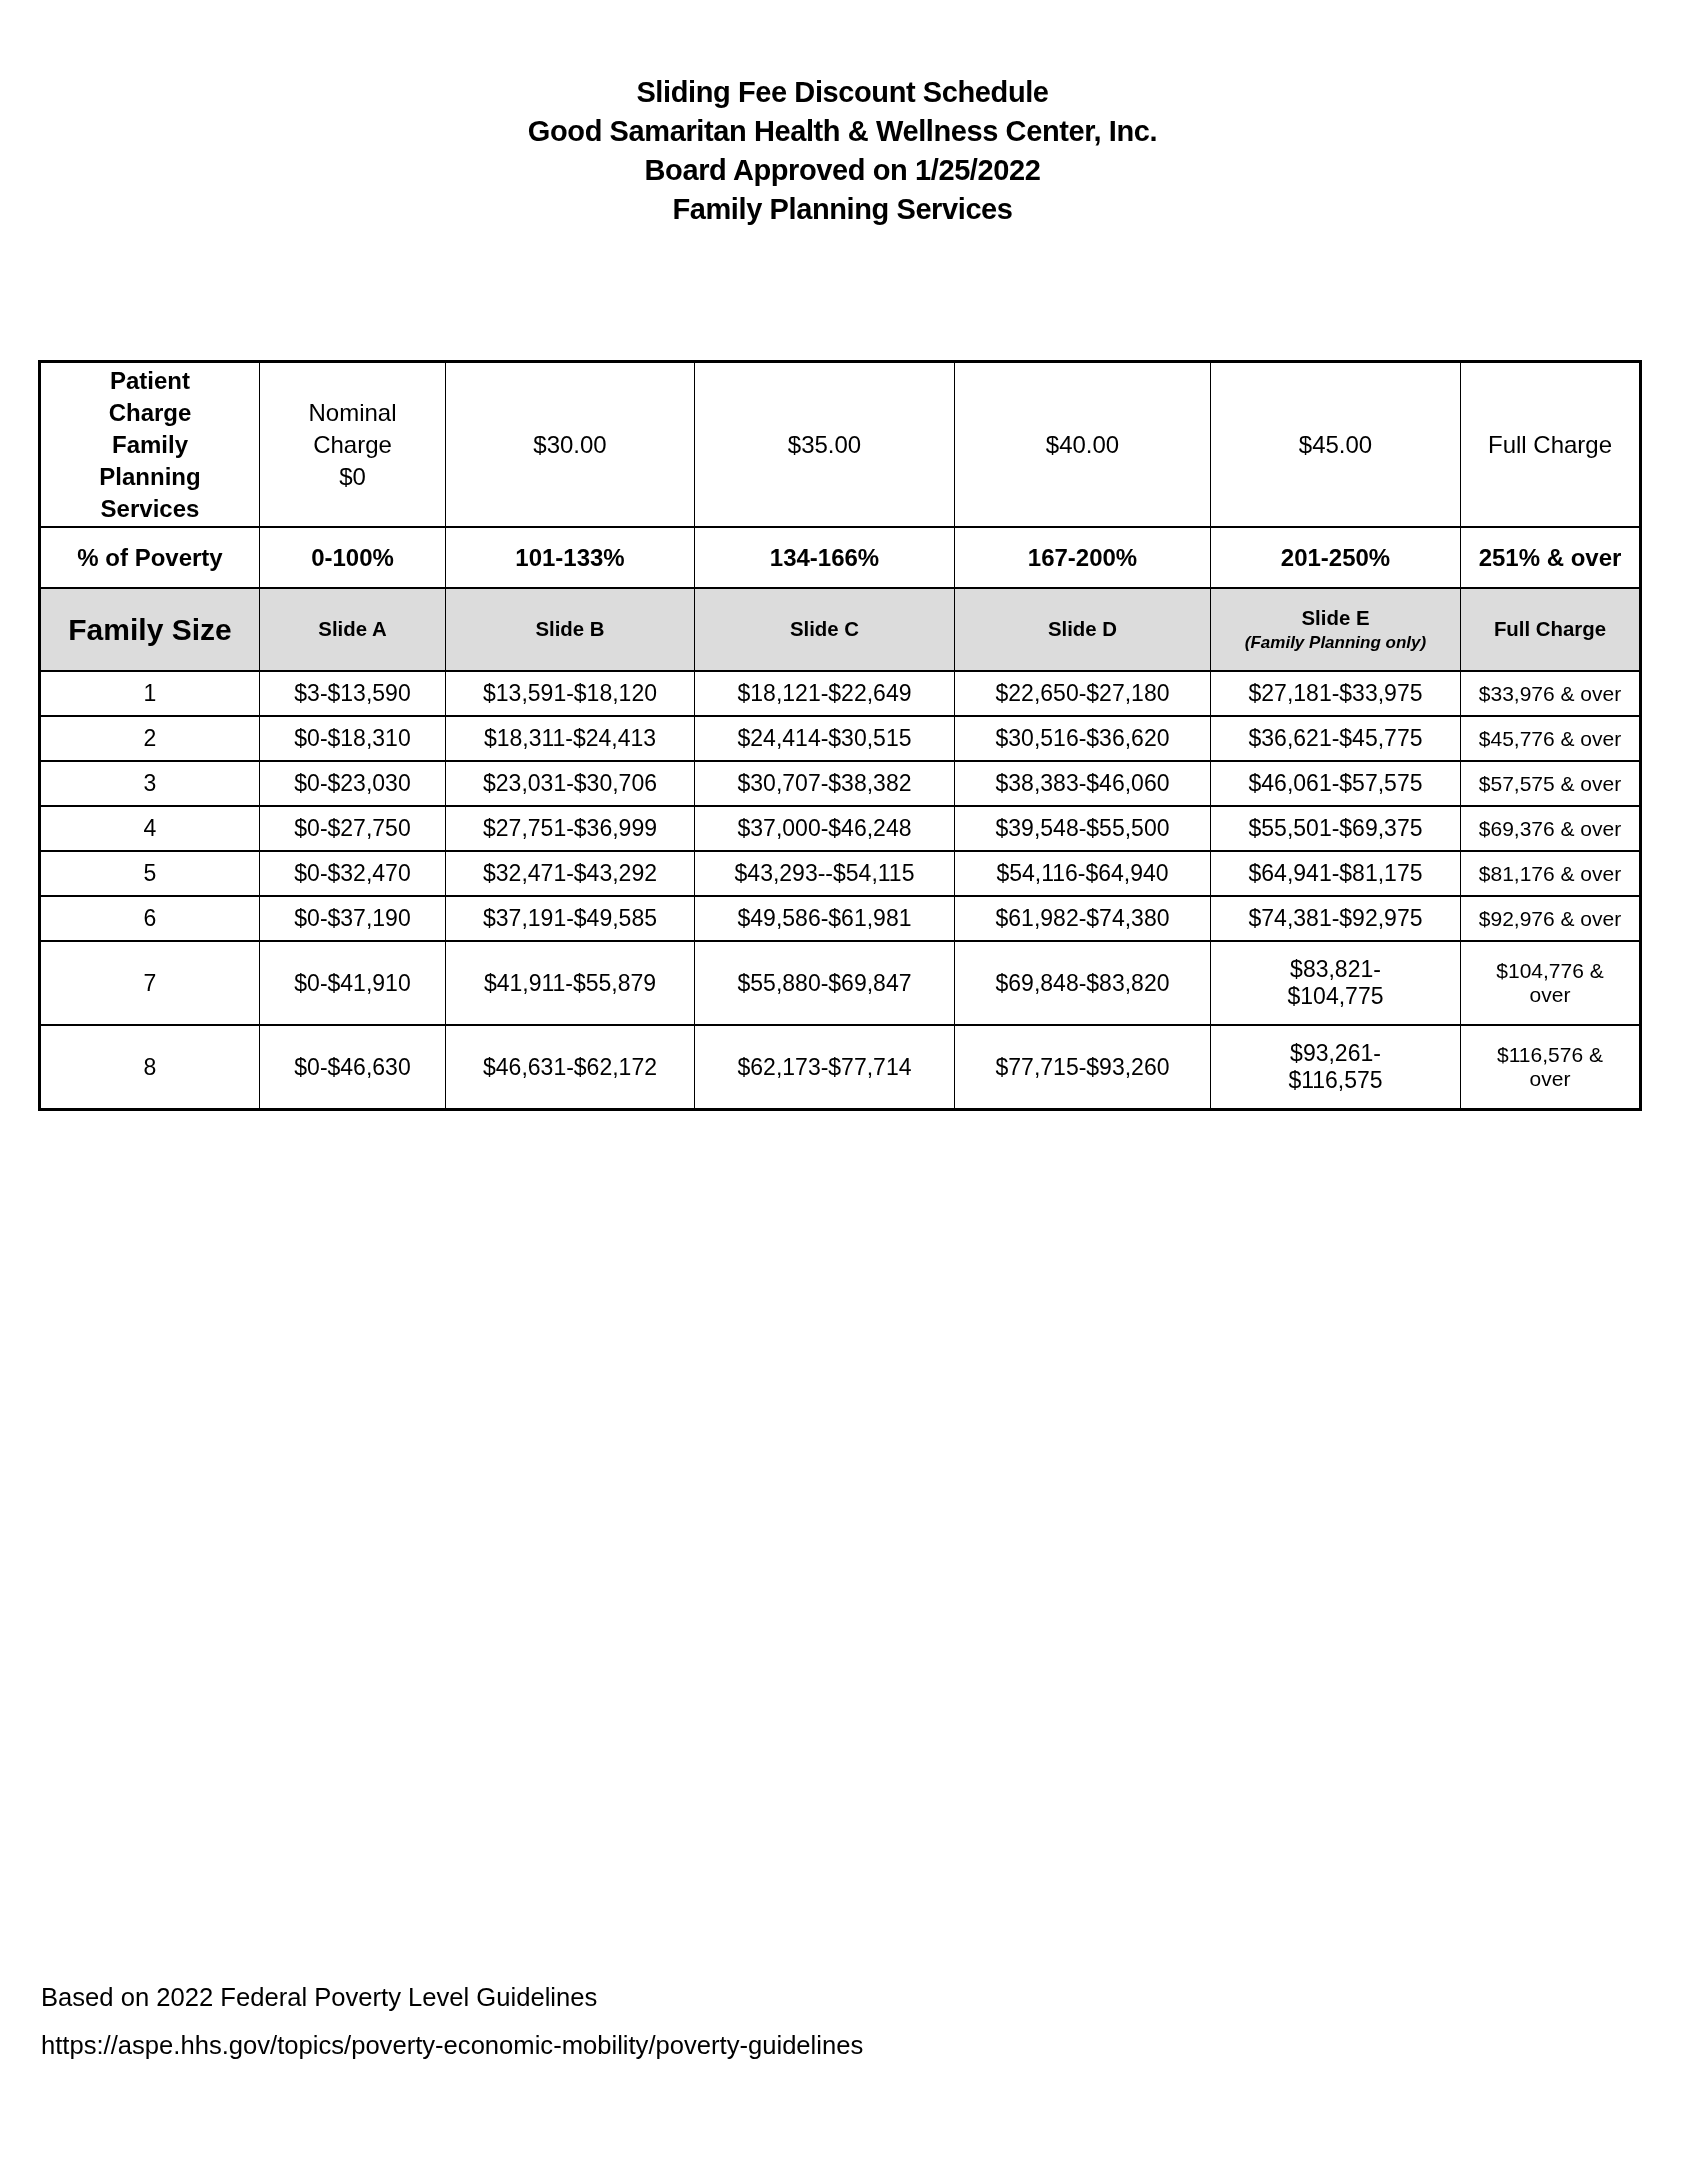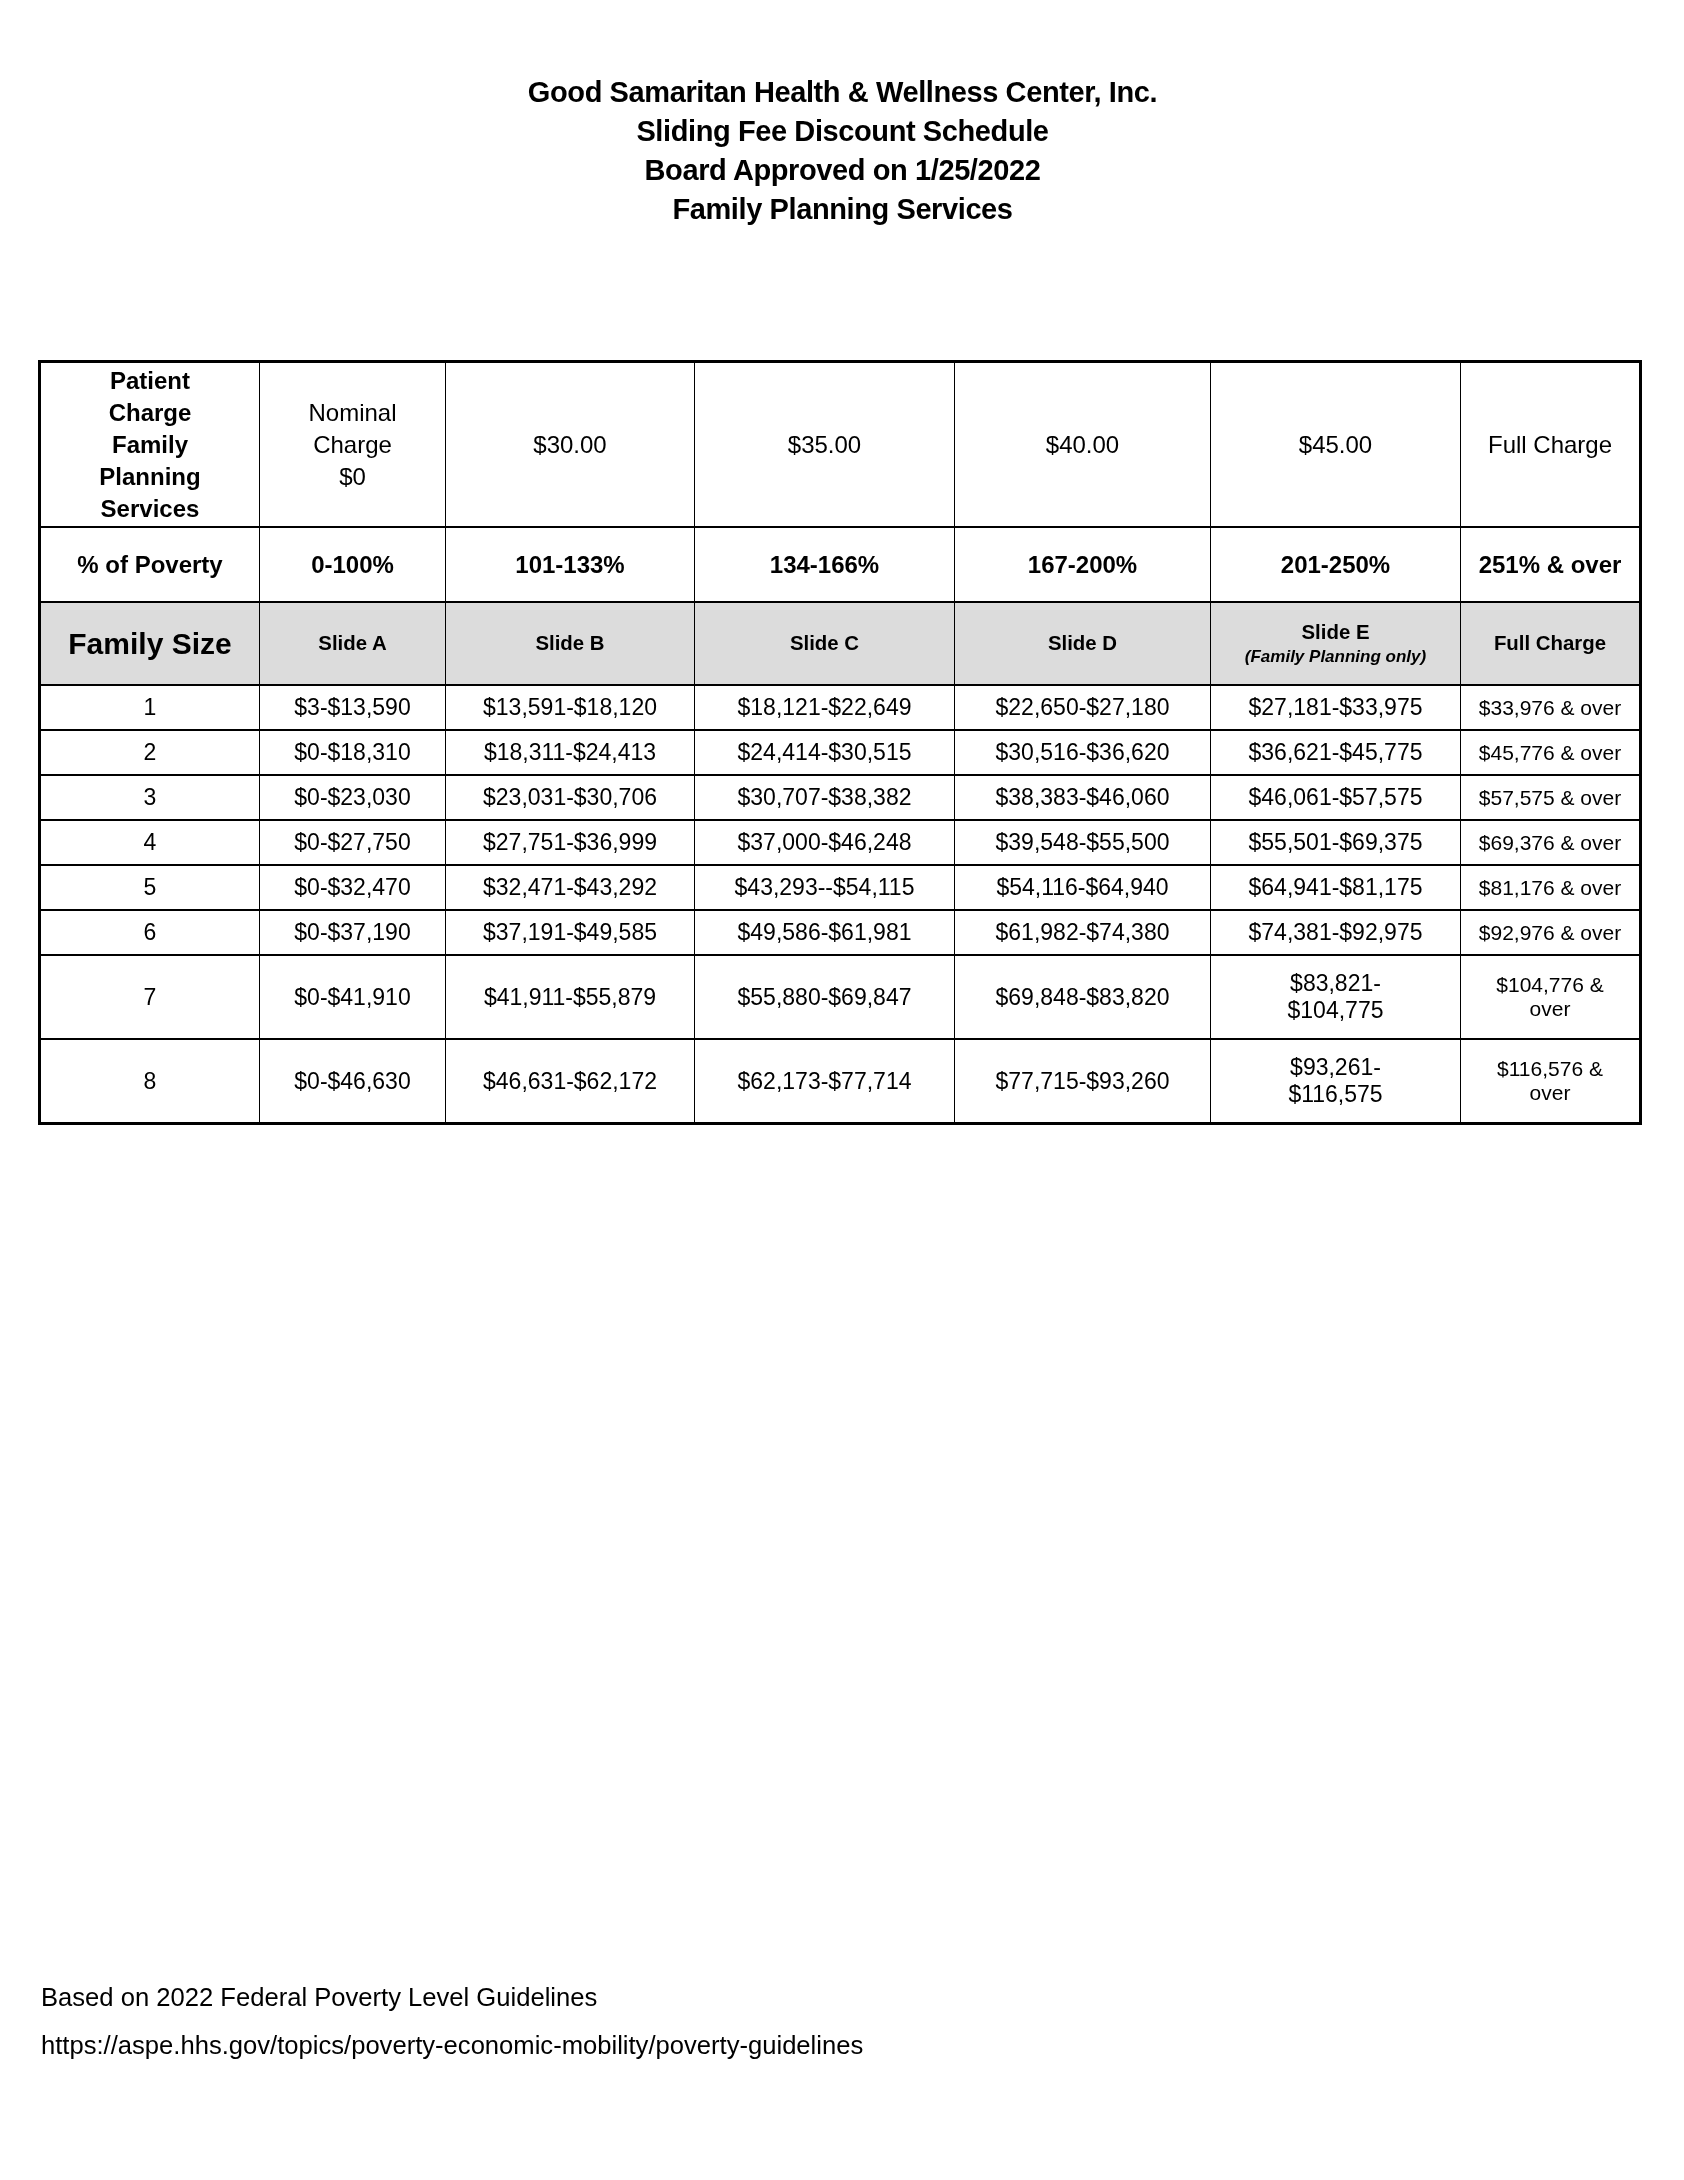--- a/index.html
+++ b/index.html
@@ -47,21 +47,21 @@
     border-top: 2.6px solid #000000;
     border-bottom: 2.6px solid #000000;
     text-align: center;
     vertical-align: middle;
     padding: 1.7px 5.1px;
     box-sizing: border-box;
     overflow: hidden;
   }
   .multiline { white-space: pre-line; }
   .r-hdr   { height: 162px; }
-  .r-pov   { height: 75px; }
+  .r-pov   { height: 61px; }
   .r-fs    { height: 83px; }
   .r-data  { height: 45px; }
   .r-tall  { height: 84px; }
   .r-addl  { height: 85px; }
   .hdr-label  { font-weight: bold; font-size: 24px; line-height: 32px; margin-top: 8px; }
   .hdr-charge { font-size: 24px; line-height: 32px; }
   .poverty    { font-weight: bold; font-size: 24px; }
   .fs-row td  { background: #dcdcdc; }
   .fs-label   { font-weight: bold; font-size: 30px; }
   .slide-hdr  { font-weight: bold; font-size: 20.4px; line-height: 25.6px; }
@@ -77,22 +77,22 @@
     line-height: 48px;
     font-weight: normal;
   }
 </style>
 </head>
 <body>
 
 <div class="page">
 
   <div class="title-block">
+    <div>Sliding Fee Discount Schedule</div>
     <div>Good Samaritan Health &amp; Wellness Center, Inc.</div>
-    <div>Sliding Fee Discount Schedule</div>
     <div>Board Approved on 1/25/2022</div>
     <div>Family Planning Services</div>
   </div>
 
   <table class="fee-table">
     <colgroup>
       <col style="width:220px">
         <col style="width:186px">
         <col style="width:249px">
       <col style="width:260px">

